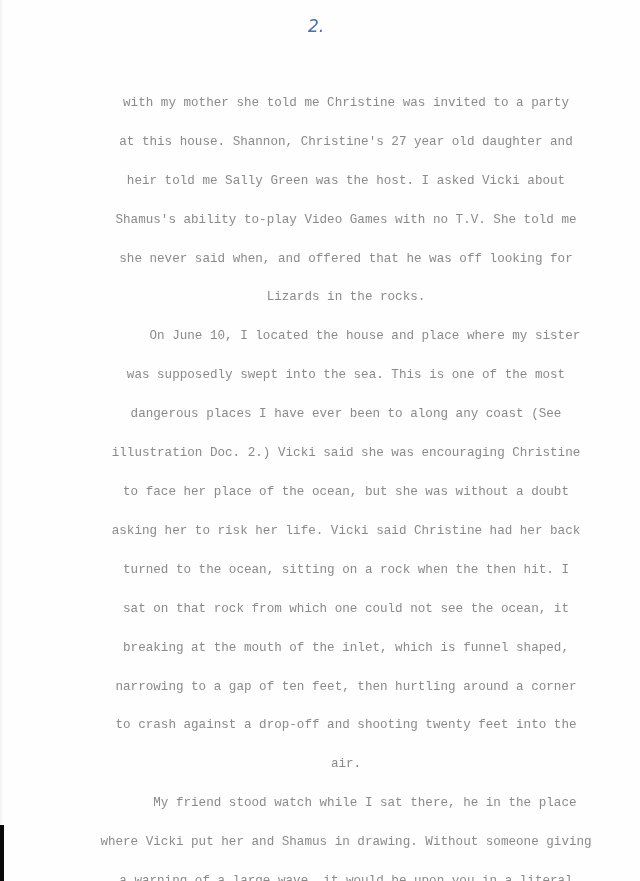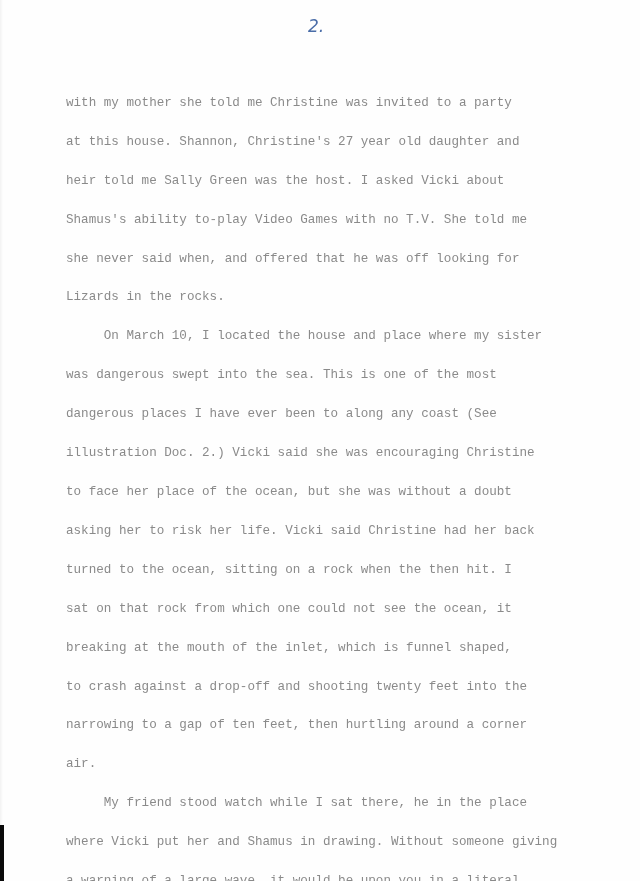--- a/index.html
+++ b/index.html
@@ -38,20 +38,21 @@
       font-family: "Liberation Mono", "DejaVu Sans Mono", monospace;
       font-size: 12.6px;
       line-height: 12.97px;
       color: #8a8a8a;
       white-space: pre;
       letter-spacing: 0;
     }
     .line {
       display: block;
       height: 12.97px;
+      text-align: center;
     }
     .scan-edge {
       position: absolute;
       left: 0;
       top: 825px;
       width: 4px;
       height: 56px;
       background: #0a0a0a;
     }
     .left-shadow {
@@ -69,31 +70,31 @@
 
   <div class="page-number">2.</div>
 
   <div class="body-text">
     <span class="line">with my mother she told me Christine was invited to a party</span>
     <span class="line">at this house. Shannon, Christine's 27 year old daughter and</span>
     <span class="line">heir told me Sally Green was the host. I asked Vicki about</span>
     <span class="line">Shamus's ability to-play Video Games with no T.V. She told me</span>
     <span class="line">she never said when, and offered that he was off looking for</span>
     <span class="line">Lizards in the rocks.</span>
-    <span class="line">     On March 10, I located the house and place where my sister</span>
-    <span class="line">was dangerous swept into the sea. This is one of the most</span>
+    <span class="line">     On June 10, I located the house and place where my sister</span>
+    <span class="line">was supposedly swept into the sea. This is one of the most</span>
     <span class="line">dangerous places I have ever been to along any coast (See</span>
     <span class="line">illustration Doc. 2.) Vicki said she was encouraging Christine</span>
     <span class="line">to face her place of the ocean, but she was without a doubt</span>
     <span class="line">asking her to risk her life. Vicki said Christine had her back</span>
     <span class="line">turned to the ocean, sitting on a rock when the then hit. I</span>
     <span class="line">sat on that rock from which one could not see the ocean, it</span>
     <span class="line">breaking at the mouth of the inlet, which is funnel shaped,</span>
+    <span class="line">narrowing to a gap of ten feet, then hurtling around a corner</span>
     <span class="line">to crash against a drop-off and shooting twenty feet into the</span>
-    <span class="line">narrowing to a gap of ten feet, then hurtling around a corner</span>
     <span class="line">air.</span>
     <span class="line">     My friend stood watch while I sat there, he in the place</span>
     <span class="line">where Vicki put her and Shamus in drawing. Without someone giving</span>
     <span class="line">a warning of a large wave, it would be upon you in a literal</span>
     
     
     
     
     
     

